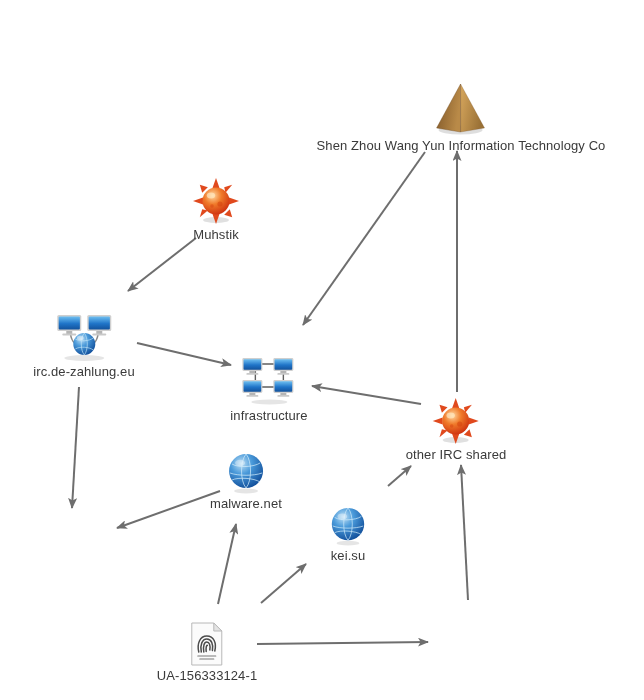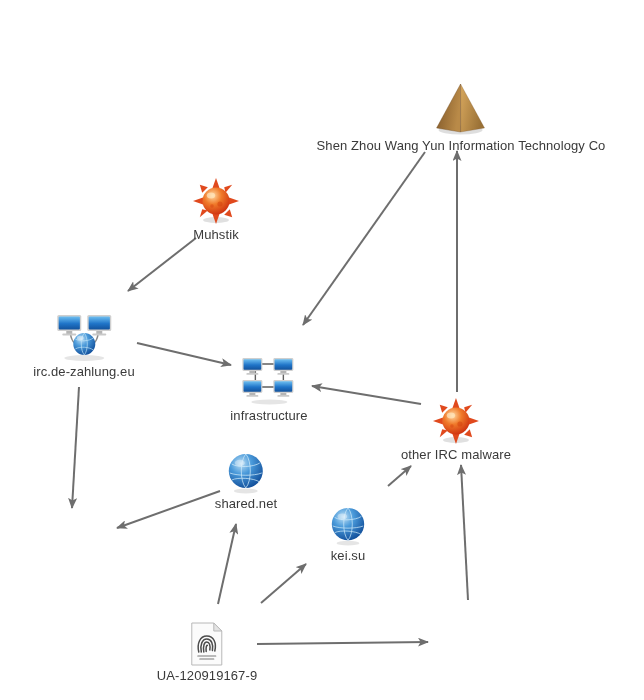--- a/index.html
+++ b/index.html
@@ -211,33 +211,33 @@
           <path d="M40.2,40.2 L32.2,37.8 L37.8,32.2 Z"></path>
           <path d="M7.8,40.2 L10.2,32.2 L15.8,33.5 Z"></path>
           <path d="M7.8,7.8 L15.8,10.2 L10.2,15.8 Z"></path>
         </g>
         <circle cx="24" cy="24" r="13.5" fill="url(#virusGrad)"></circle>
         <ellipse cx="19" cy="18.5" rx="4.2" ry="3" fill="#ffe9c4" opacity="0.65"></ellipse>
         <circle cx="28" cy="27" r="2.6" fill="#d4410f" opacity="0.55"></circle>
         <circle cx="20" cy="29" r="1.8" fill="#d4410f" opacity="0.45"></circle>
       </svg>
     </span>
-    <span class="node-label">other IRC malware</span>
+    <span class="node-label">other IRC shared</span>
   </div>
 
   <div class="node" style="left:246px; top:440px;">
     <span class="node-icon">
       <svg width="42" height="42" viewBox="0 0 42 42">
         <ellipse cx="21" cy="39" rx="12" ry="2.4" fill="#000" opacity="0.1"></ellipse>
         <circle cx="21" cy="19" r="17" fill="url(#globeGrad)"></circle>
         <path d="M7,12 C13,16 29,15 35,11 M5,21 C13,24 29,24 37,21 M7,28 C13,25 29,26 35,30 M21,2 C15,9 15,29 21,36 M21,2 C27,9 27,29 21,36" stroke="#cdeaf9" stroke-width="1" fill="none" opacity="0.75"></path>
         <ellipse cx="15" cy="11" rx="5" ry="3.2" fill="#ffffff" opacity="0.35"></ellipse>
       </svg>
     </span>
-    <span class="node-label">shared.net</span>
+    <span class="node-label">malware.net</span>
   </div>
 
   <div class="node" style="left:348px; top:494px;">
     <span class="node-icon">
       <svg width="40" height="40" viewBox="0 0 42 42">
         <ellipse cx="21" cy="39" rx="12" ry="2.4" fill="#000" opacity="0.1"></ellipse>
         <circle cx="21" cy="19" r="17" fill="url(#globeGrad)"></circle>
         <path d="M7,12 C13,16 29,15 35,11 M5,21 C13,24 29,24 37,21 M7,28 C13,25 29,26 35,30 M21,2 C15,9 15,29 21,36 M21,2 C27,9 27,29 21,36" stroke="#cdeaf9" stroke-width="1" fill="none" opacity="0.75"></path>
         <ellipse cx="15" cy="11" rx="5" ry="3.2" fill="#ffffff" opacity="0.35"></ellipse>
       </svg>
@@ -256,17 +256,17 @@
           <path d="M12.5,30 C11,23 13.5,17 18,17 C22.5,17 24.8,22 23.6,28.5"></path>
           <path d="M15,30 C14,24 15.5,20 18,20 C20.6,20 21.8,23.5 21,28"></path>
           <path d="M17.4,29.5 C17,25.5 17.6,23 18.6,23.4"></path>
         </g>
         <g stroke="#7a7a7a" stroke-width="1.1" stroke-linecap="round">
           <path d="M9,34 L27,34"></path>
           <path d="M11,37 L25,37"></path>
         </g>
       </svg>
     </span>
-    <span class="node-label">UA-120919167-9</span>
+    <span class="node-label">UA-156333124-1</span>
   </div>
 
 
 </div>
 
 </body></html>

